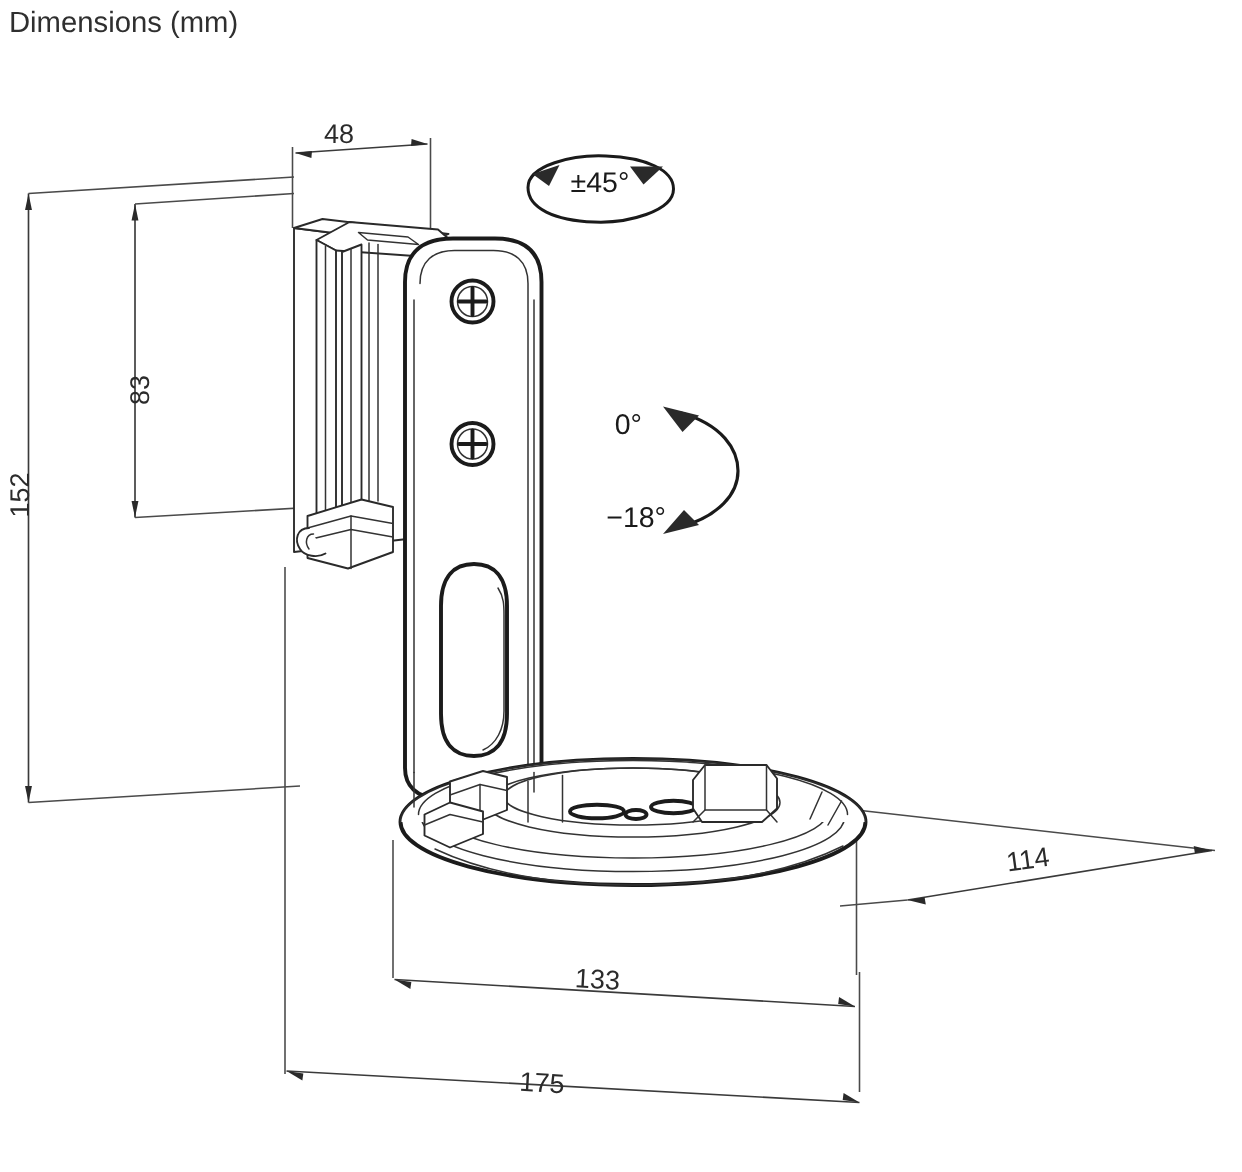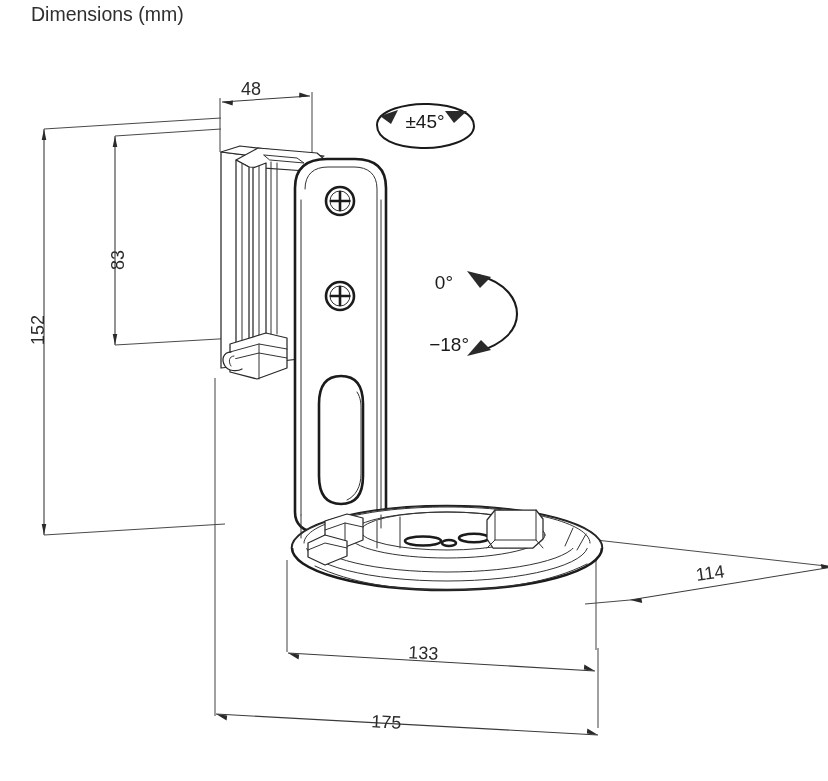--- a/index.html
+++ b/index.html
@@ -14,21 +14,20 @@
     position: relative;
     overflow: hidden;
     font-family: "Liberation Sans", sans-serif;
     color: #2b2b2b;
   }
   #drawing-root {
     position: absolute;
     inset: 0;
     width: 804px;
     height: 781px;
-    margin-left: 25px;
   }
   svg.sheet {
     display: block;
     width: 828px;
     height: 781px;
   }
   .title-text {
     font-family: "Liberation Sans", sans-serif;
     font-size: 19.5px;
     fill: #2f2f2f;

